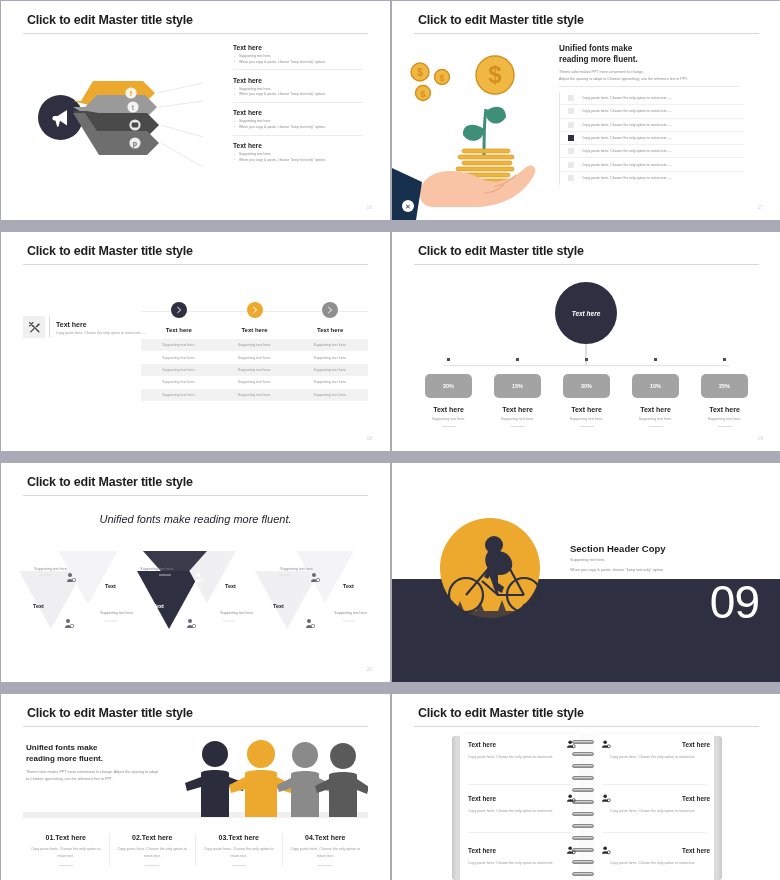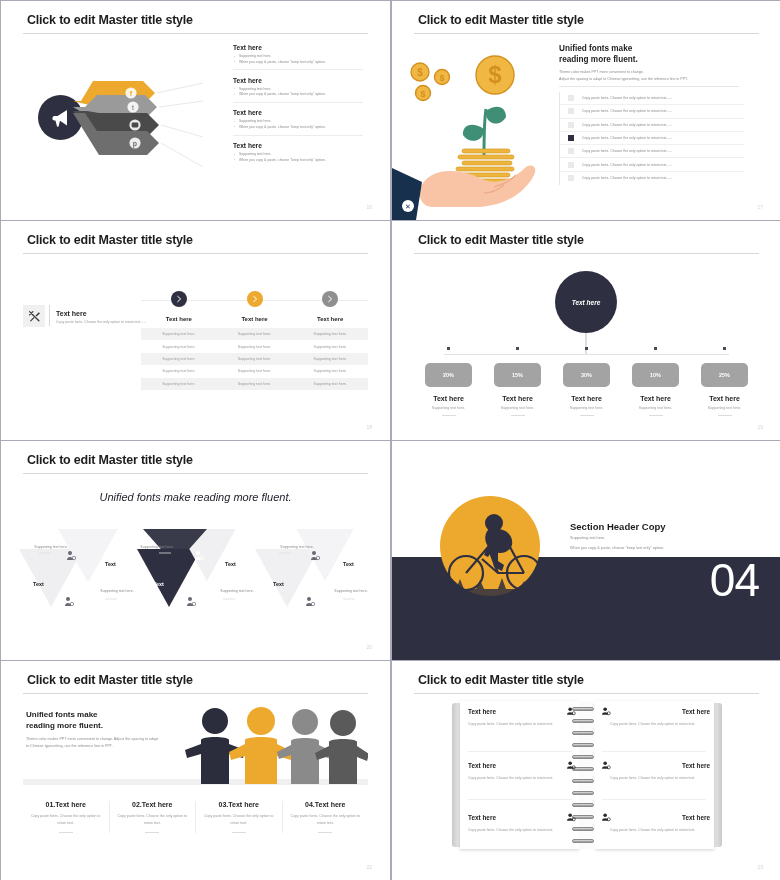--- a/index.html
+++ b/index.html
@@ -7,21 +7,21 @@
   body {
     width: 780px; height: 880px;
     background: #a9aab5;
     font-family: "Liberation Sans", sans-serif;
     overflow: hidden;
   }
   .grid {
     display: grid;
     grid-template-columns: 389px 389px;
     grid-template-rows: repeat(4, 219px);
-    gap: 1px 2px;
+    gap: 12px 2px;
     padding: 1px 0 0 1px;
     width: 780px; height: 880px;
   }
   .slide {
     position: relative;
     background: #ffffff;
     overflow: hidden;
   }
 
   .title {
@@ -483,21 +483,21 @@
         <path d="M70 44 L56 52 L52 62 L56 64 L62 54 L72 50 Z"></path>
       </g>
       <g fill="#2e2f40" opacity=".85">
         <rect x="4" y="96" width="122" height="7"></rect>
         <path d="M10 96 L14 88 L18 96 Z M24 96 L28 86 L32 96 Z M44 96 L48 87 L52 96 Z M66 96 L70 85 L74 96 Z M88 96 L92 88 L96 96 Z M108 96 L112 87 L116 96 Z"></path>
       </g>
     </svg>
     <div class="s6-h">Section Header Copy</div>
     <div class="s6-p1">Supporting text here.</div>
     <div class="s6-p2">When you copy &amp; paste, choose "keep text only" option.</div>
-    <div class="s6-num">04</div>
+    <div class="s6-num">09</div>
   </div>
 
   <div class="slide">
     <div class="title">Click to edit Master title style</div>
     <div class="title-rule"></div>
     <div class="s7-h" style="white-space:pre-line">Unified fonts make
 reading more fluent.</div>
     <div class="s7-p">Theme color makes PPT more convenient to change. Adjust the spacing to adapt to Chinese typesetting, use the reference line in PPT.</div>
     <div class="s7-band"></div>
 

